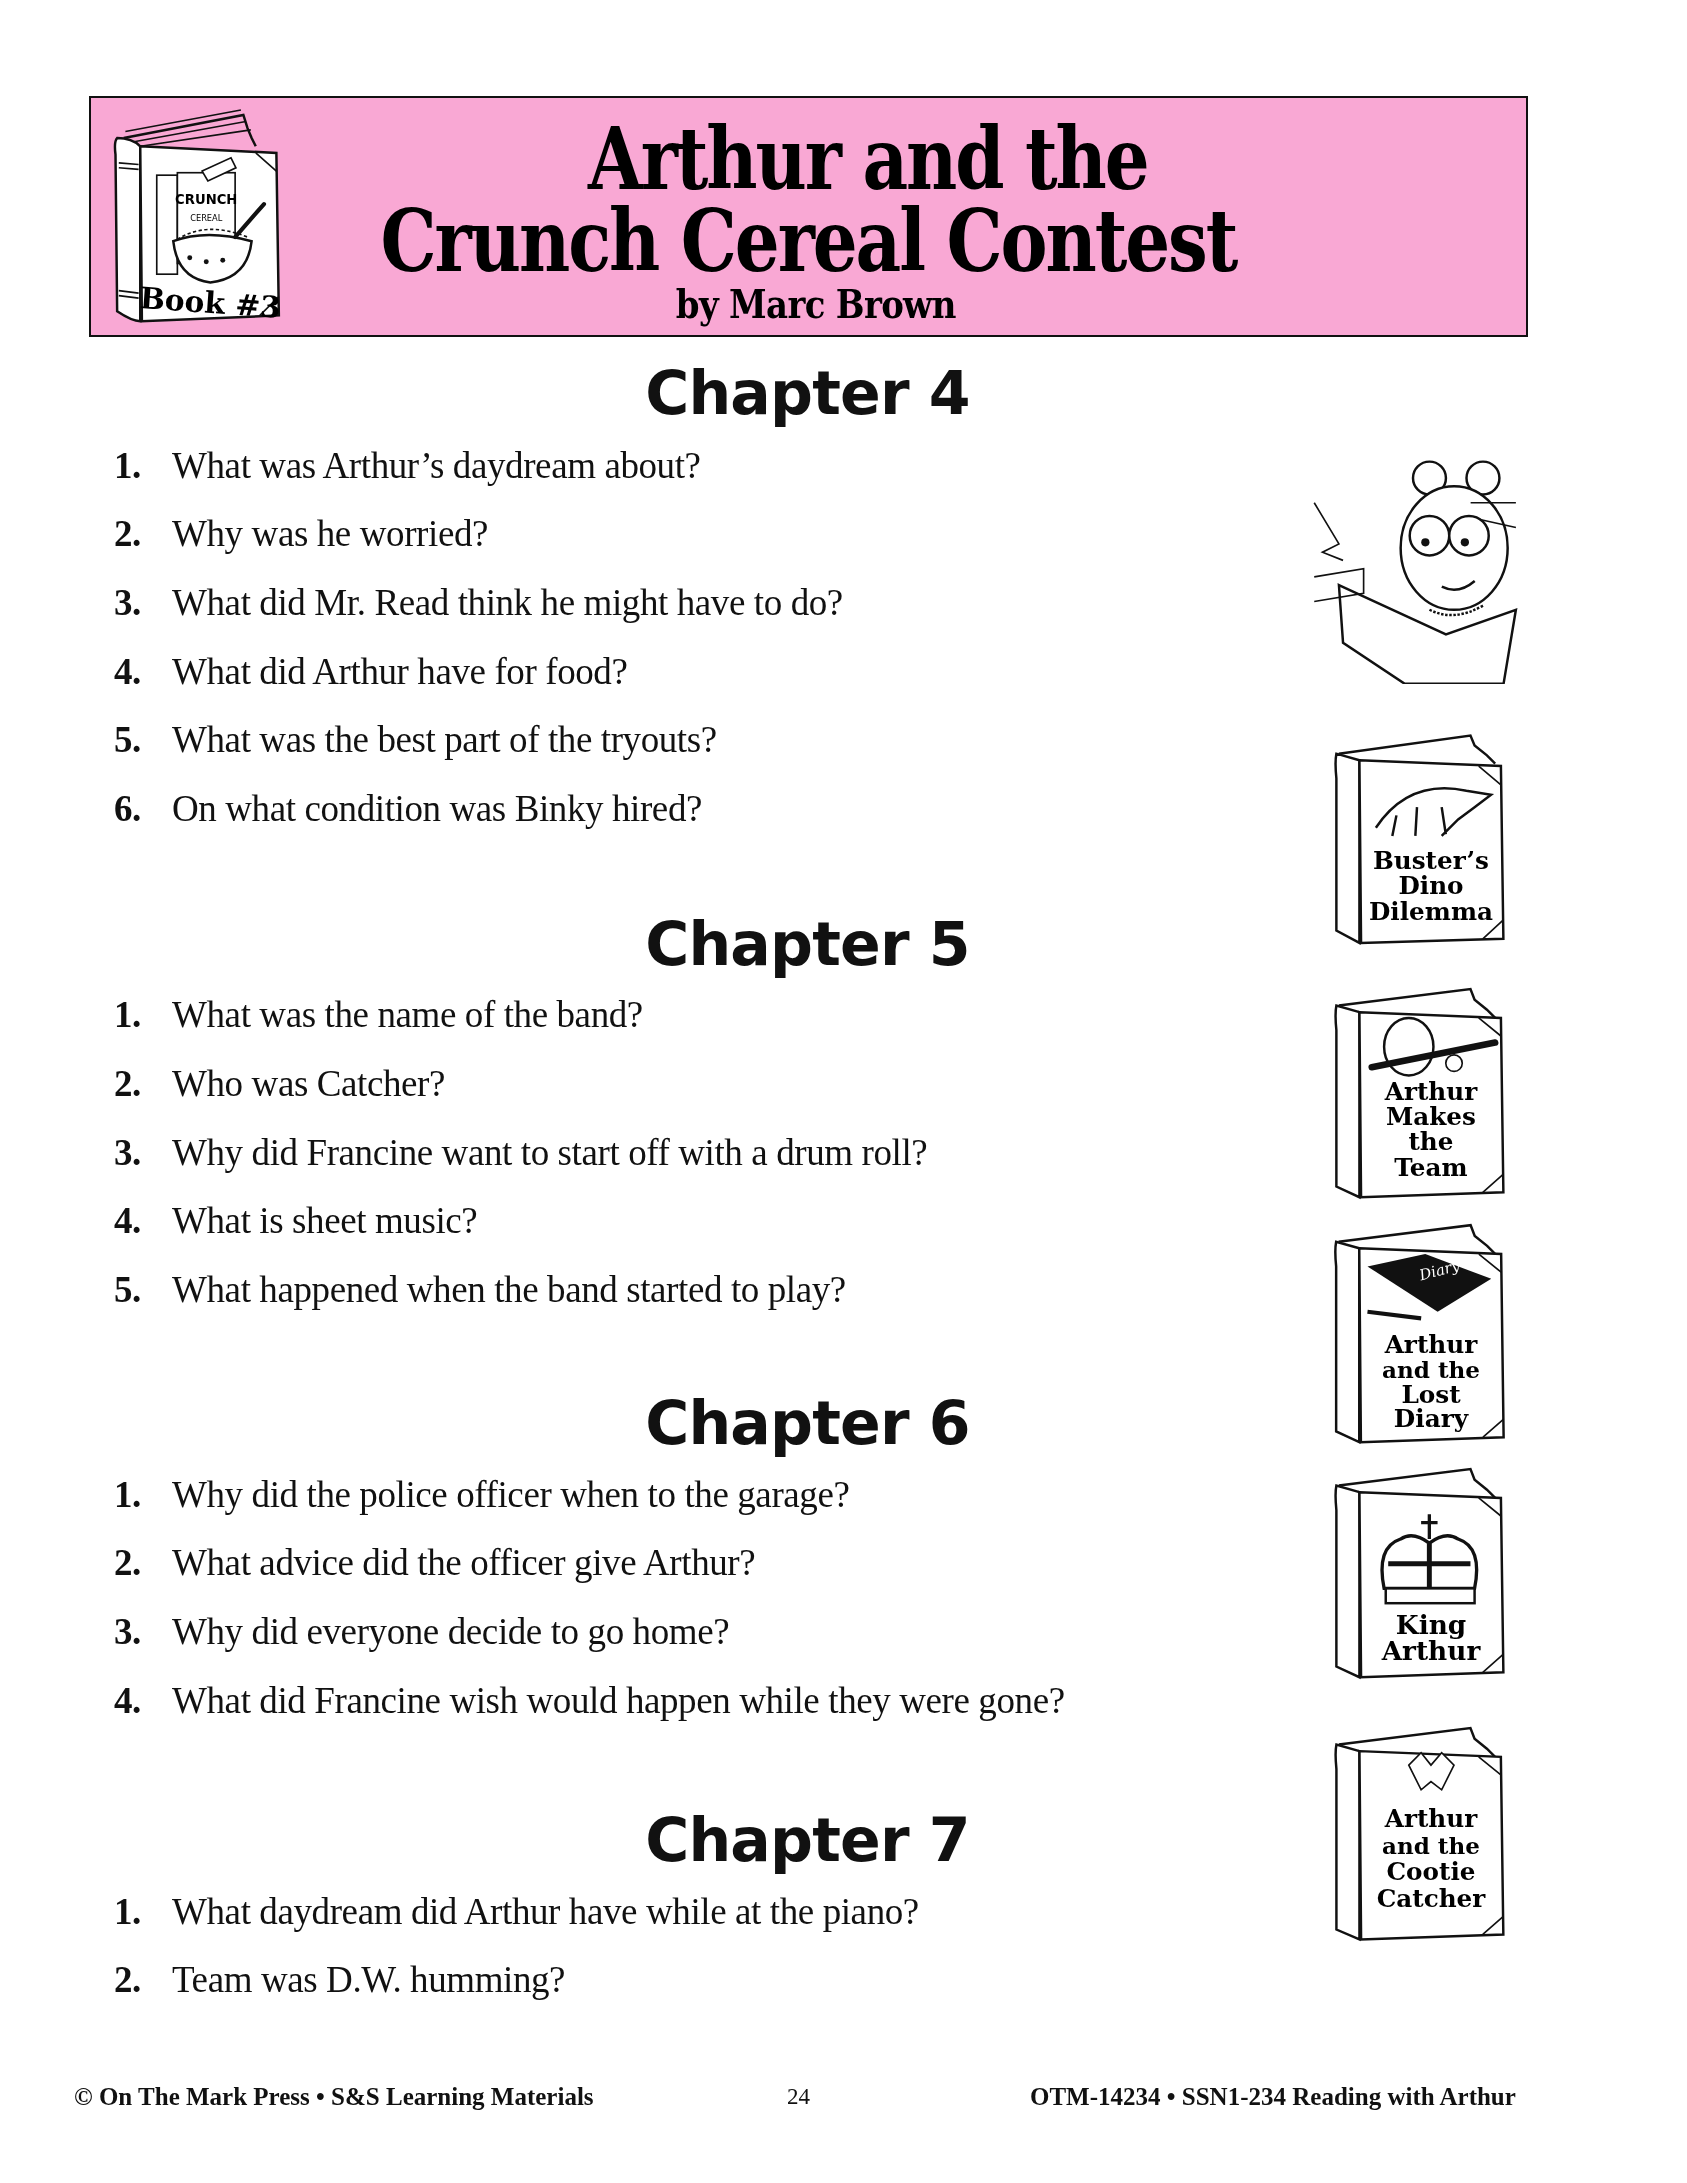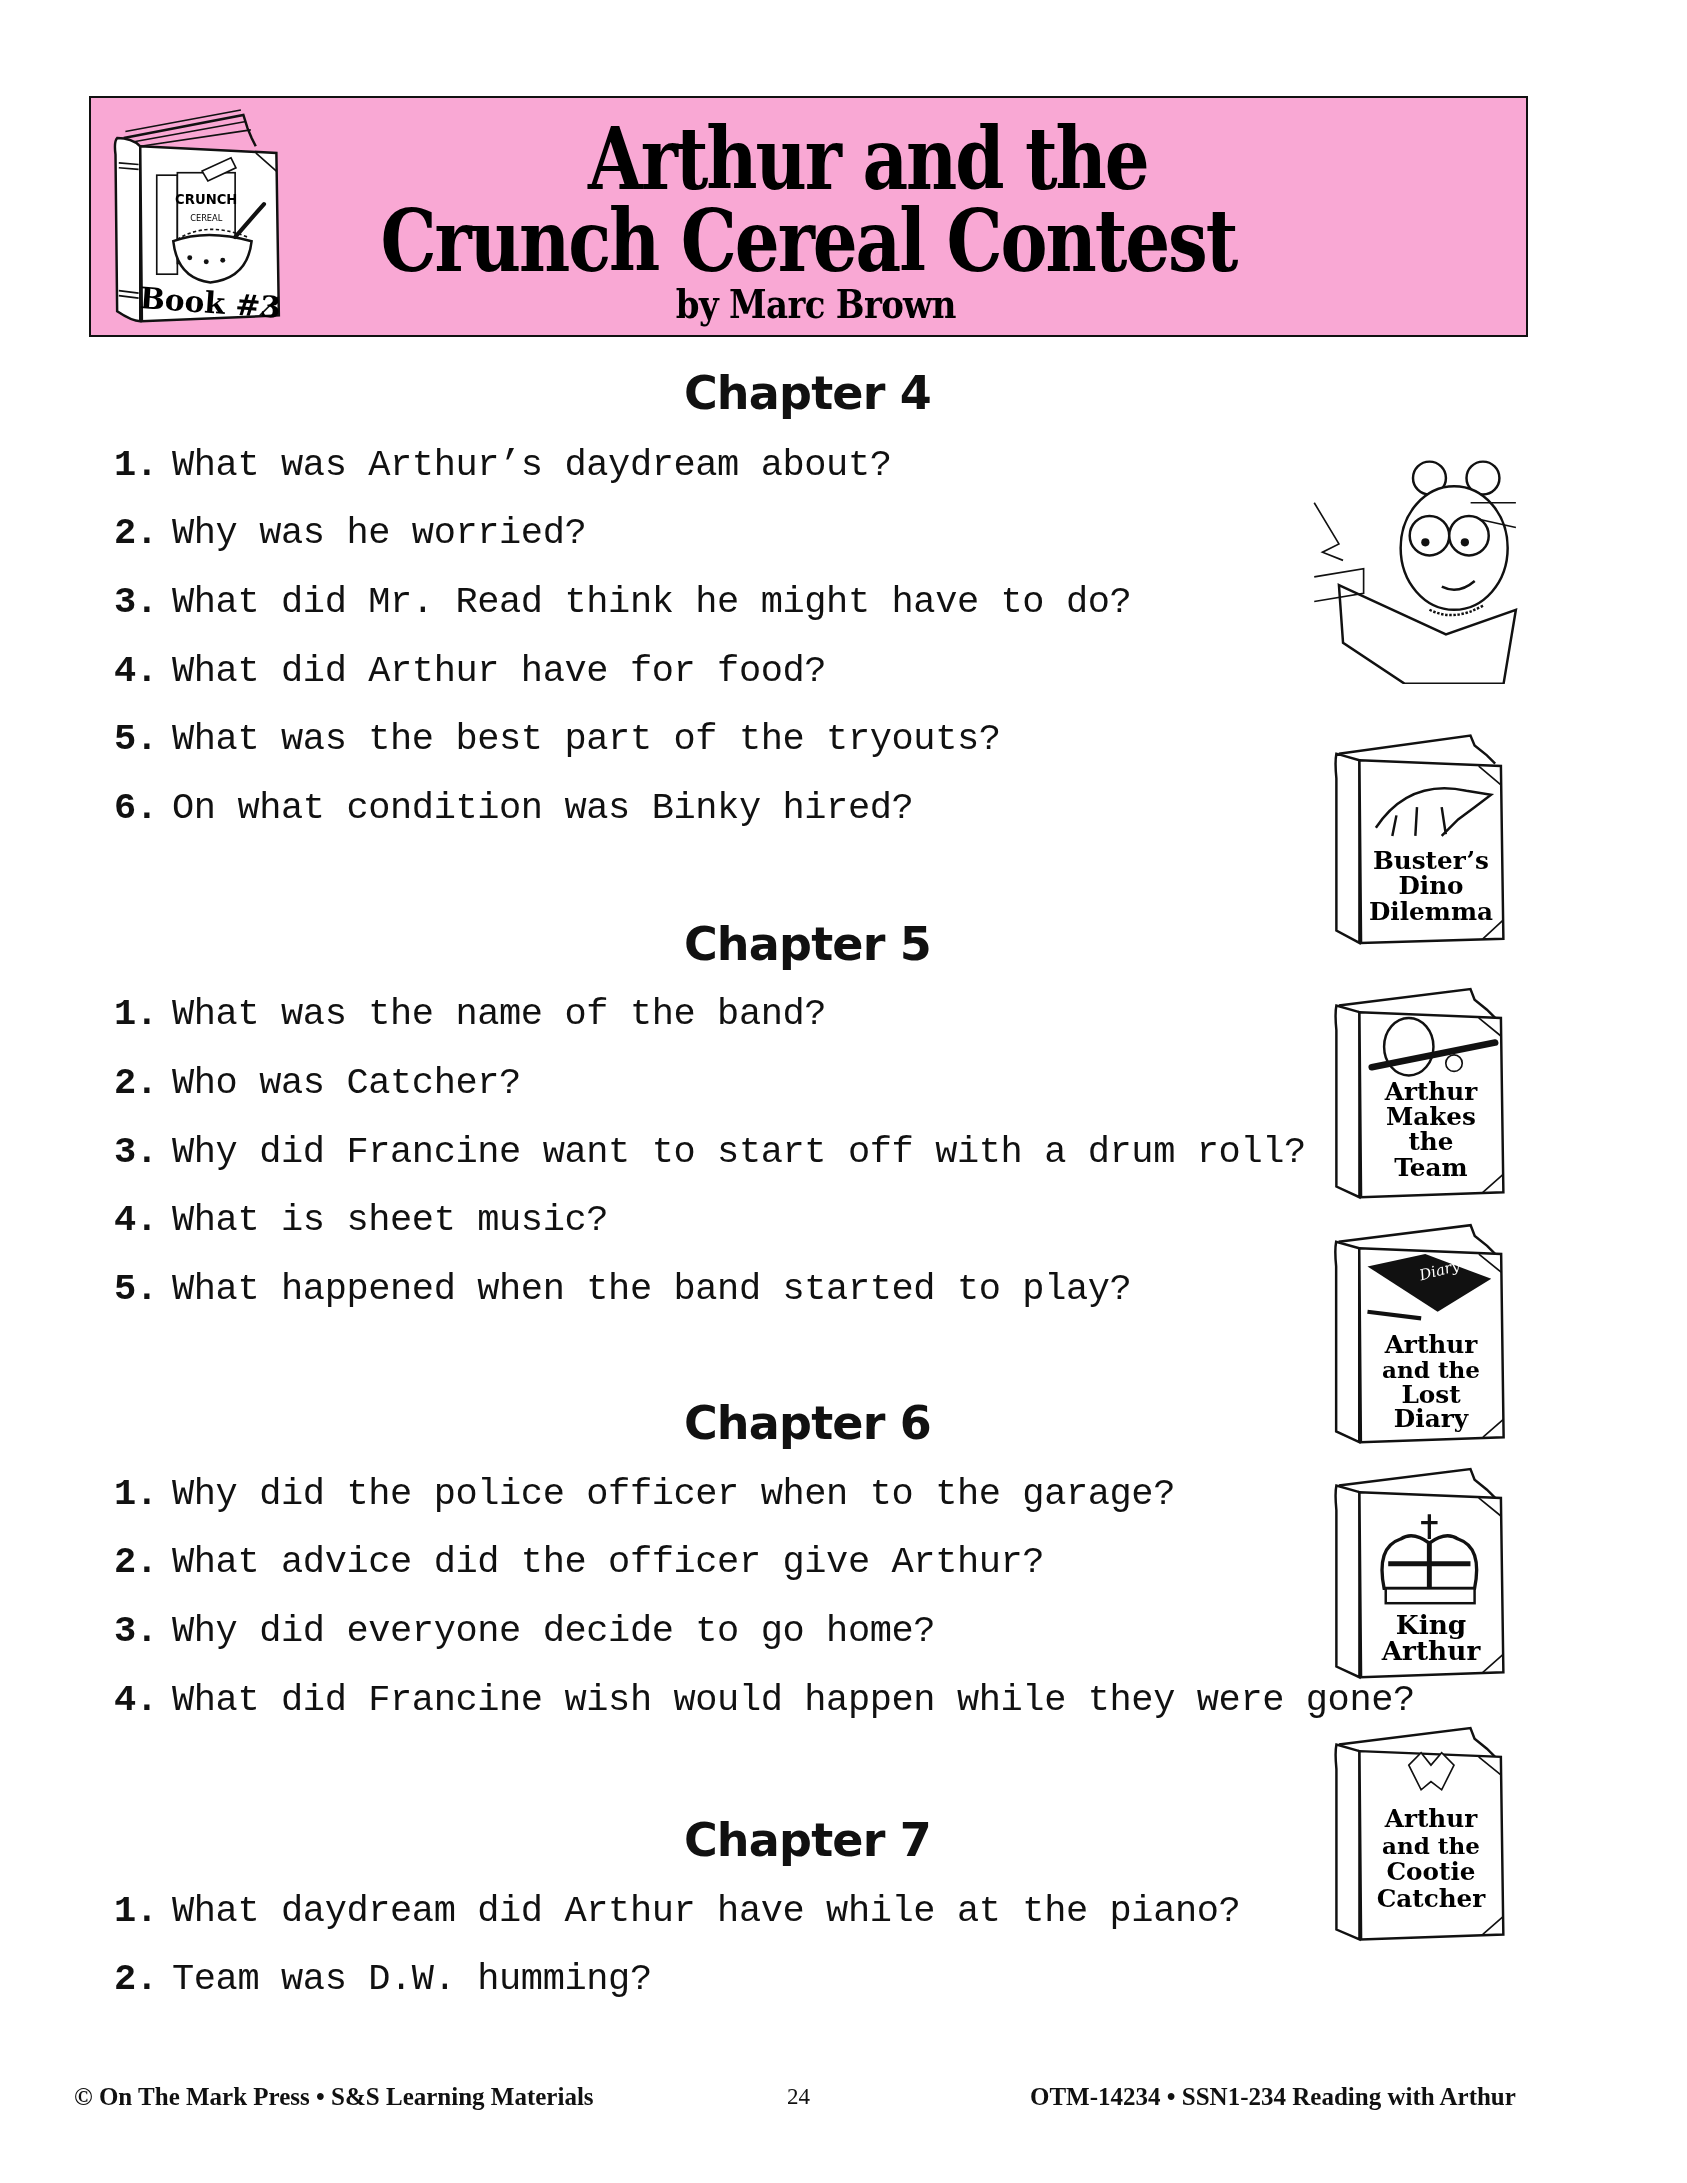--- a/index.html
+++ b/index.html
@@ -17,26 +17,26 @@
       font-family: "DejaVu Serif", serif; font-weight: bold; color: #000;
       letter-spacing: -2.5px;
     }
     .title-1 { top: 15px; font-size: 86px; line-height: 91px; padding-left: 49px; transform: scaleX(0.82); transform-origin: 824px 0; }
     .title-2 { top: 97px; font-size: 86px; line-height: 91px; transform: scaleX(0.82); transform-origin: 717px 0; }
     .byline  { top: 183px; font-size: 40px; line-height: 46px; letter-spacing: -0.8px; transform: scaleX(0.85); transform-origin: 766px 0; }
     .book-icon { position: absolute; left: 8.2px; top: 6.6px; width: 198px; height: 227px; }
 
     .chapter-heading {
       position: absolute; left: 0; width: 1615px; text-align: center;
-      font-family: "DejaVu Sans", sans-serif; font-weight: bold; font-size: 46px;
+      font-family: "DejaVu Sans", sans-serif; font-weight: bold; font-size: 60px;
       line-height: 53px; letter-spacing: -0.8px;
     }
     .q {
       position: absolute; left: 114px; height: 49px; line-height: 49px;
-      font-size: 37px; white-space: nowrap; font-family: Liberation Mono, monospace;
+      font-size: 37px; white-space: nowrap; font-family: Liberation Serif, serif;
       letter-spacing: -0.4px;
     }
     .q .num { display: inline-block; width: 58px; font-weight: bold; }
     .q .txt { font-weight: normal; }
 
     .side-illus { position: absolute; }
     .footer {
       position: absolute; top: 2078px; height: 38px; line-height: 38px;
       font-family: "Liberation Serif", serif; font-size: 25px; font-weight: bold; white-space: nowrap;
     }

